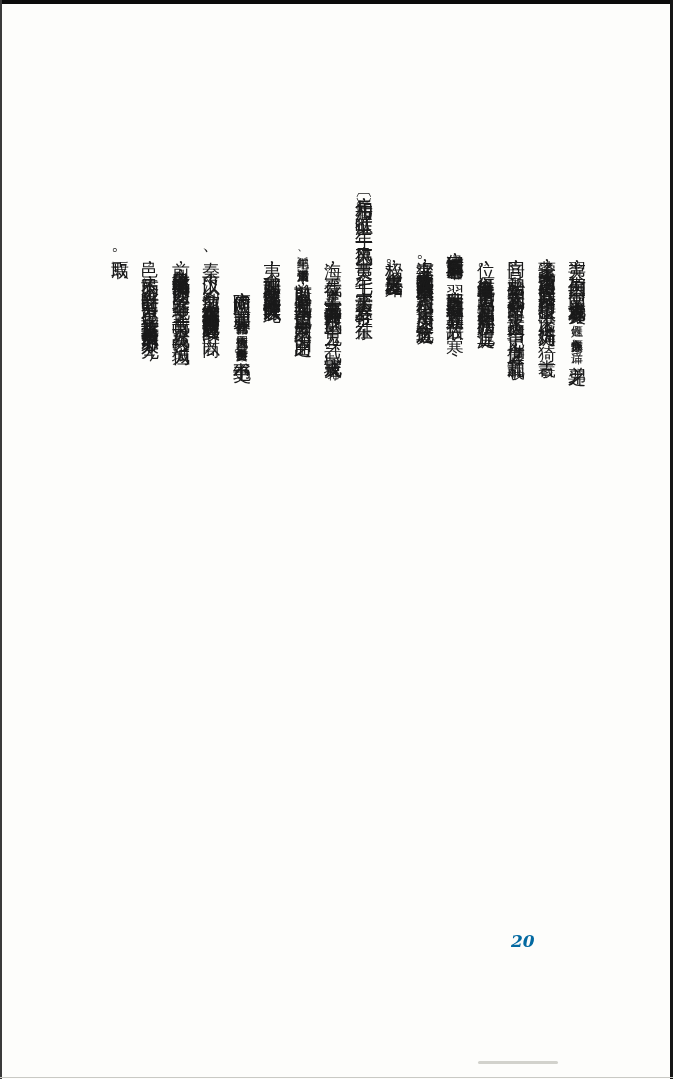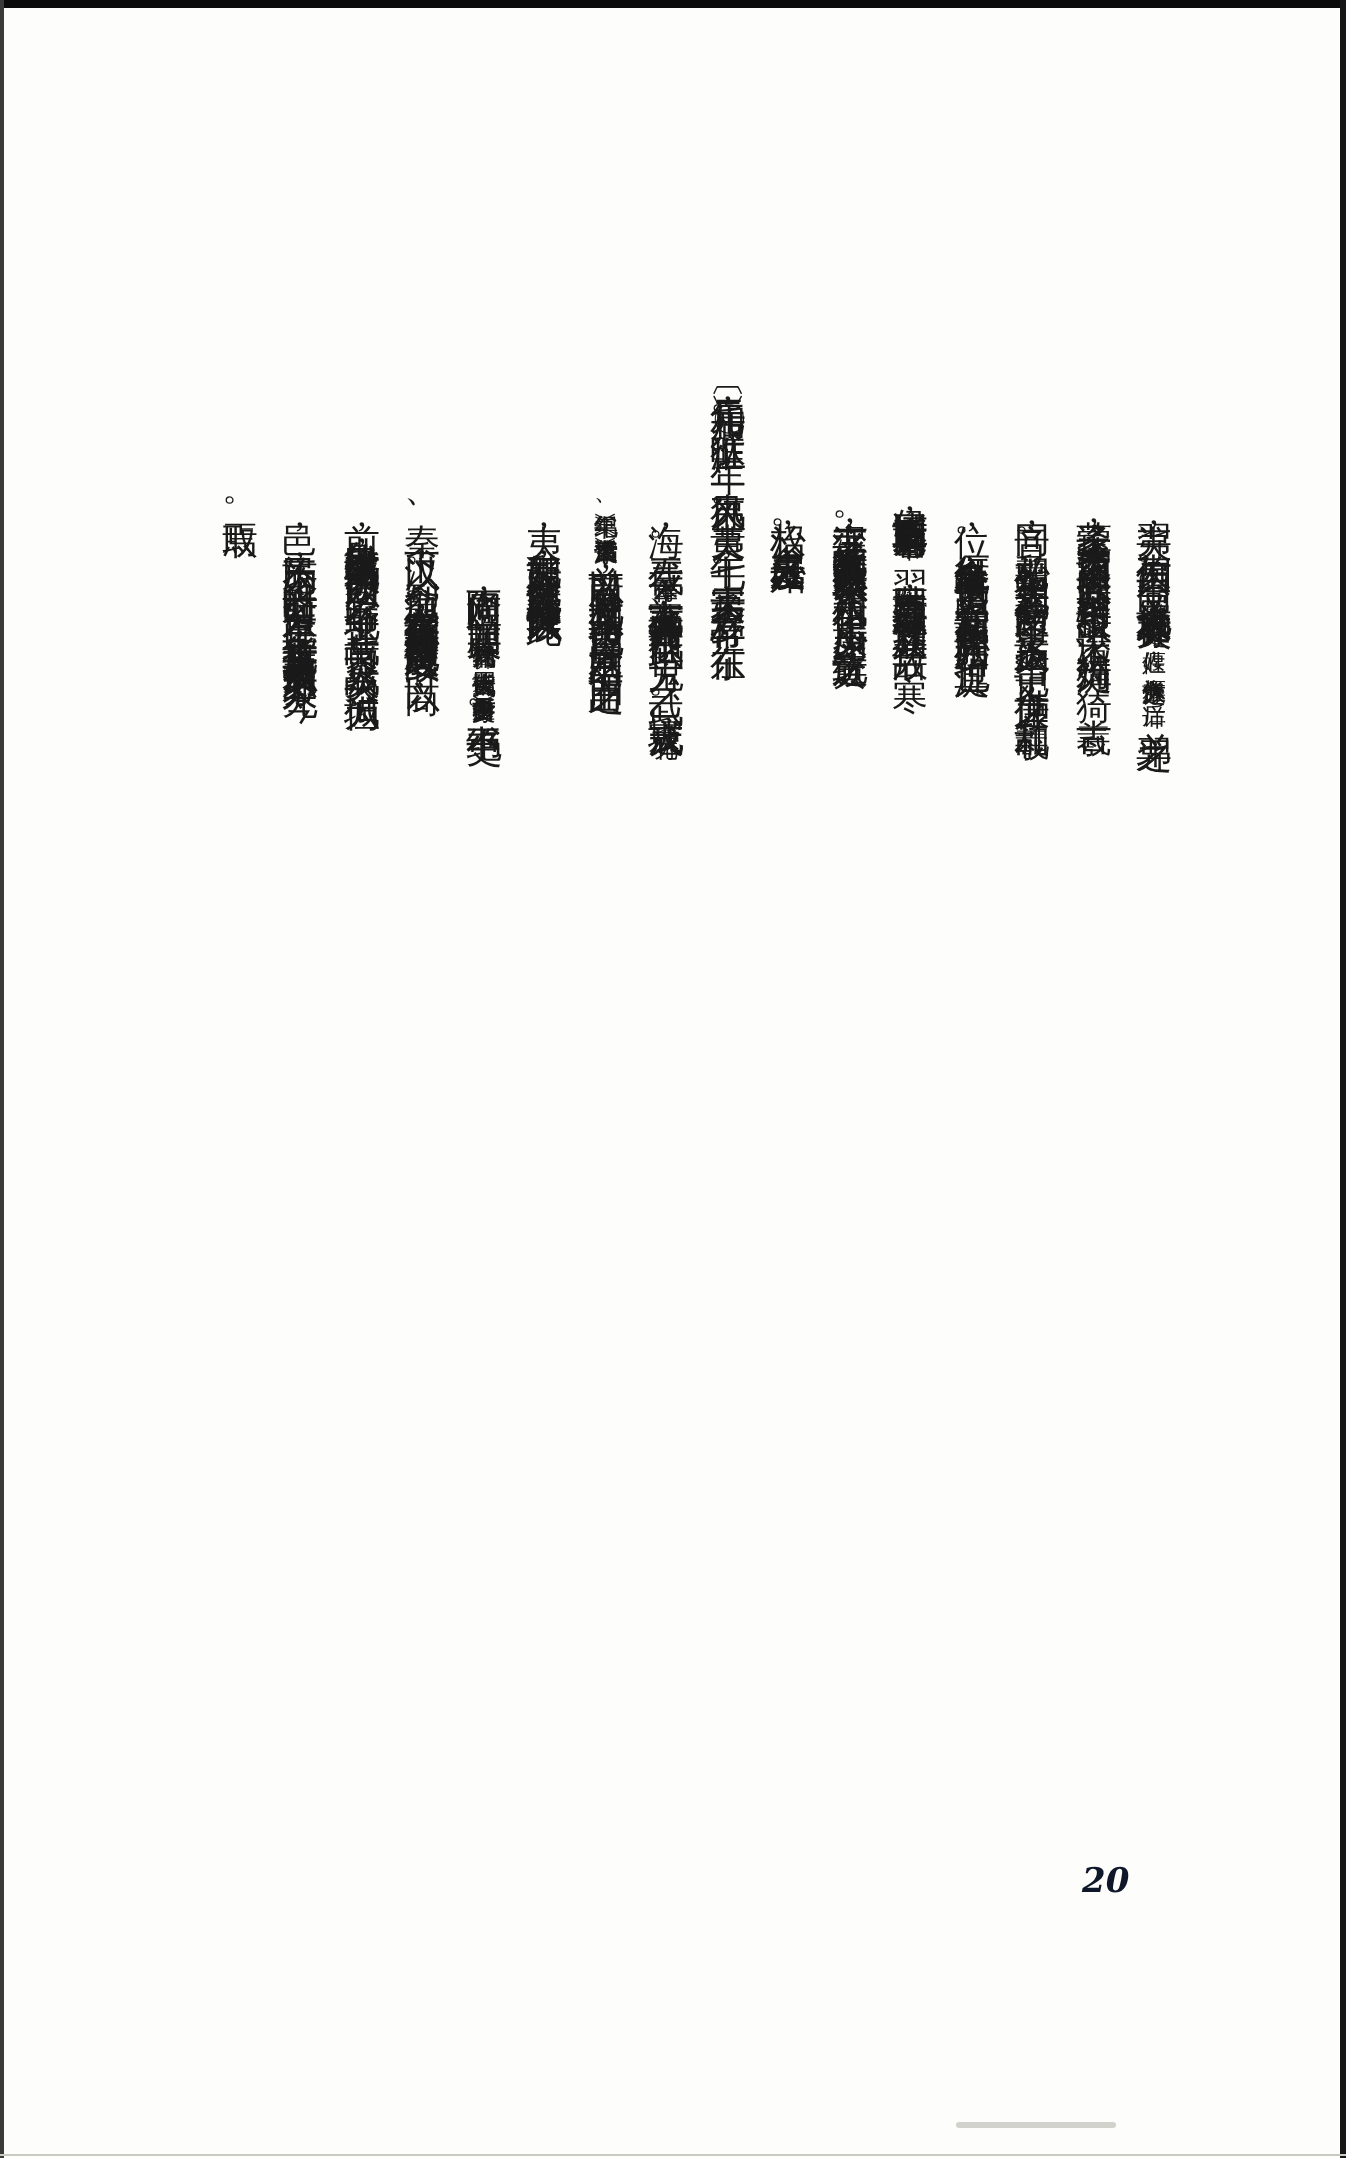--- a/index.html
+++ b/index.html
@@ -29,23 +29,23 @@
     line-height:27px;
     letter-spacing:-1px;
     white-space:nowrap;
     color:#1a1a1a;
   }
   .lg{font-size:18px;}
   .sm{font-size:12px;letter-spacing:0;}
   .head{font-size:17px;margin-block-end:22px;letter-spacing:0;}
 
   .pagenum{
-    position:absolute;left:541px;top:931px;width:30px;height:24px;
+    position:absolute;left:511px;top:931px;width:30px;height:24px;
     font-family:"DejaVu Serif","Liberation Serif",serif;
-    font-style:italic;font-weight:bold;font-size:17px;color:#0f172a;
+    font-style:italic;font-weight:bold;font-size:17px;color:#0369a1;
   }
 </style>
 </head>
 <body>
 
 <div class="page">
   <div class="edge-top"></div>
   <div class="edge-left"></div>
   <div class="edge-right"></div>
   <div class="edge-bottom"></div>

